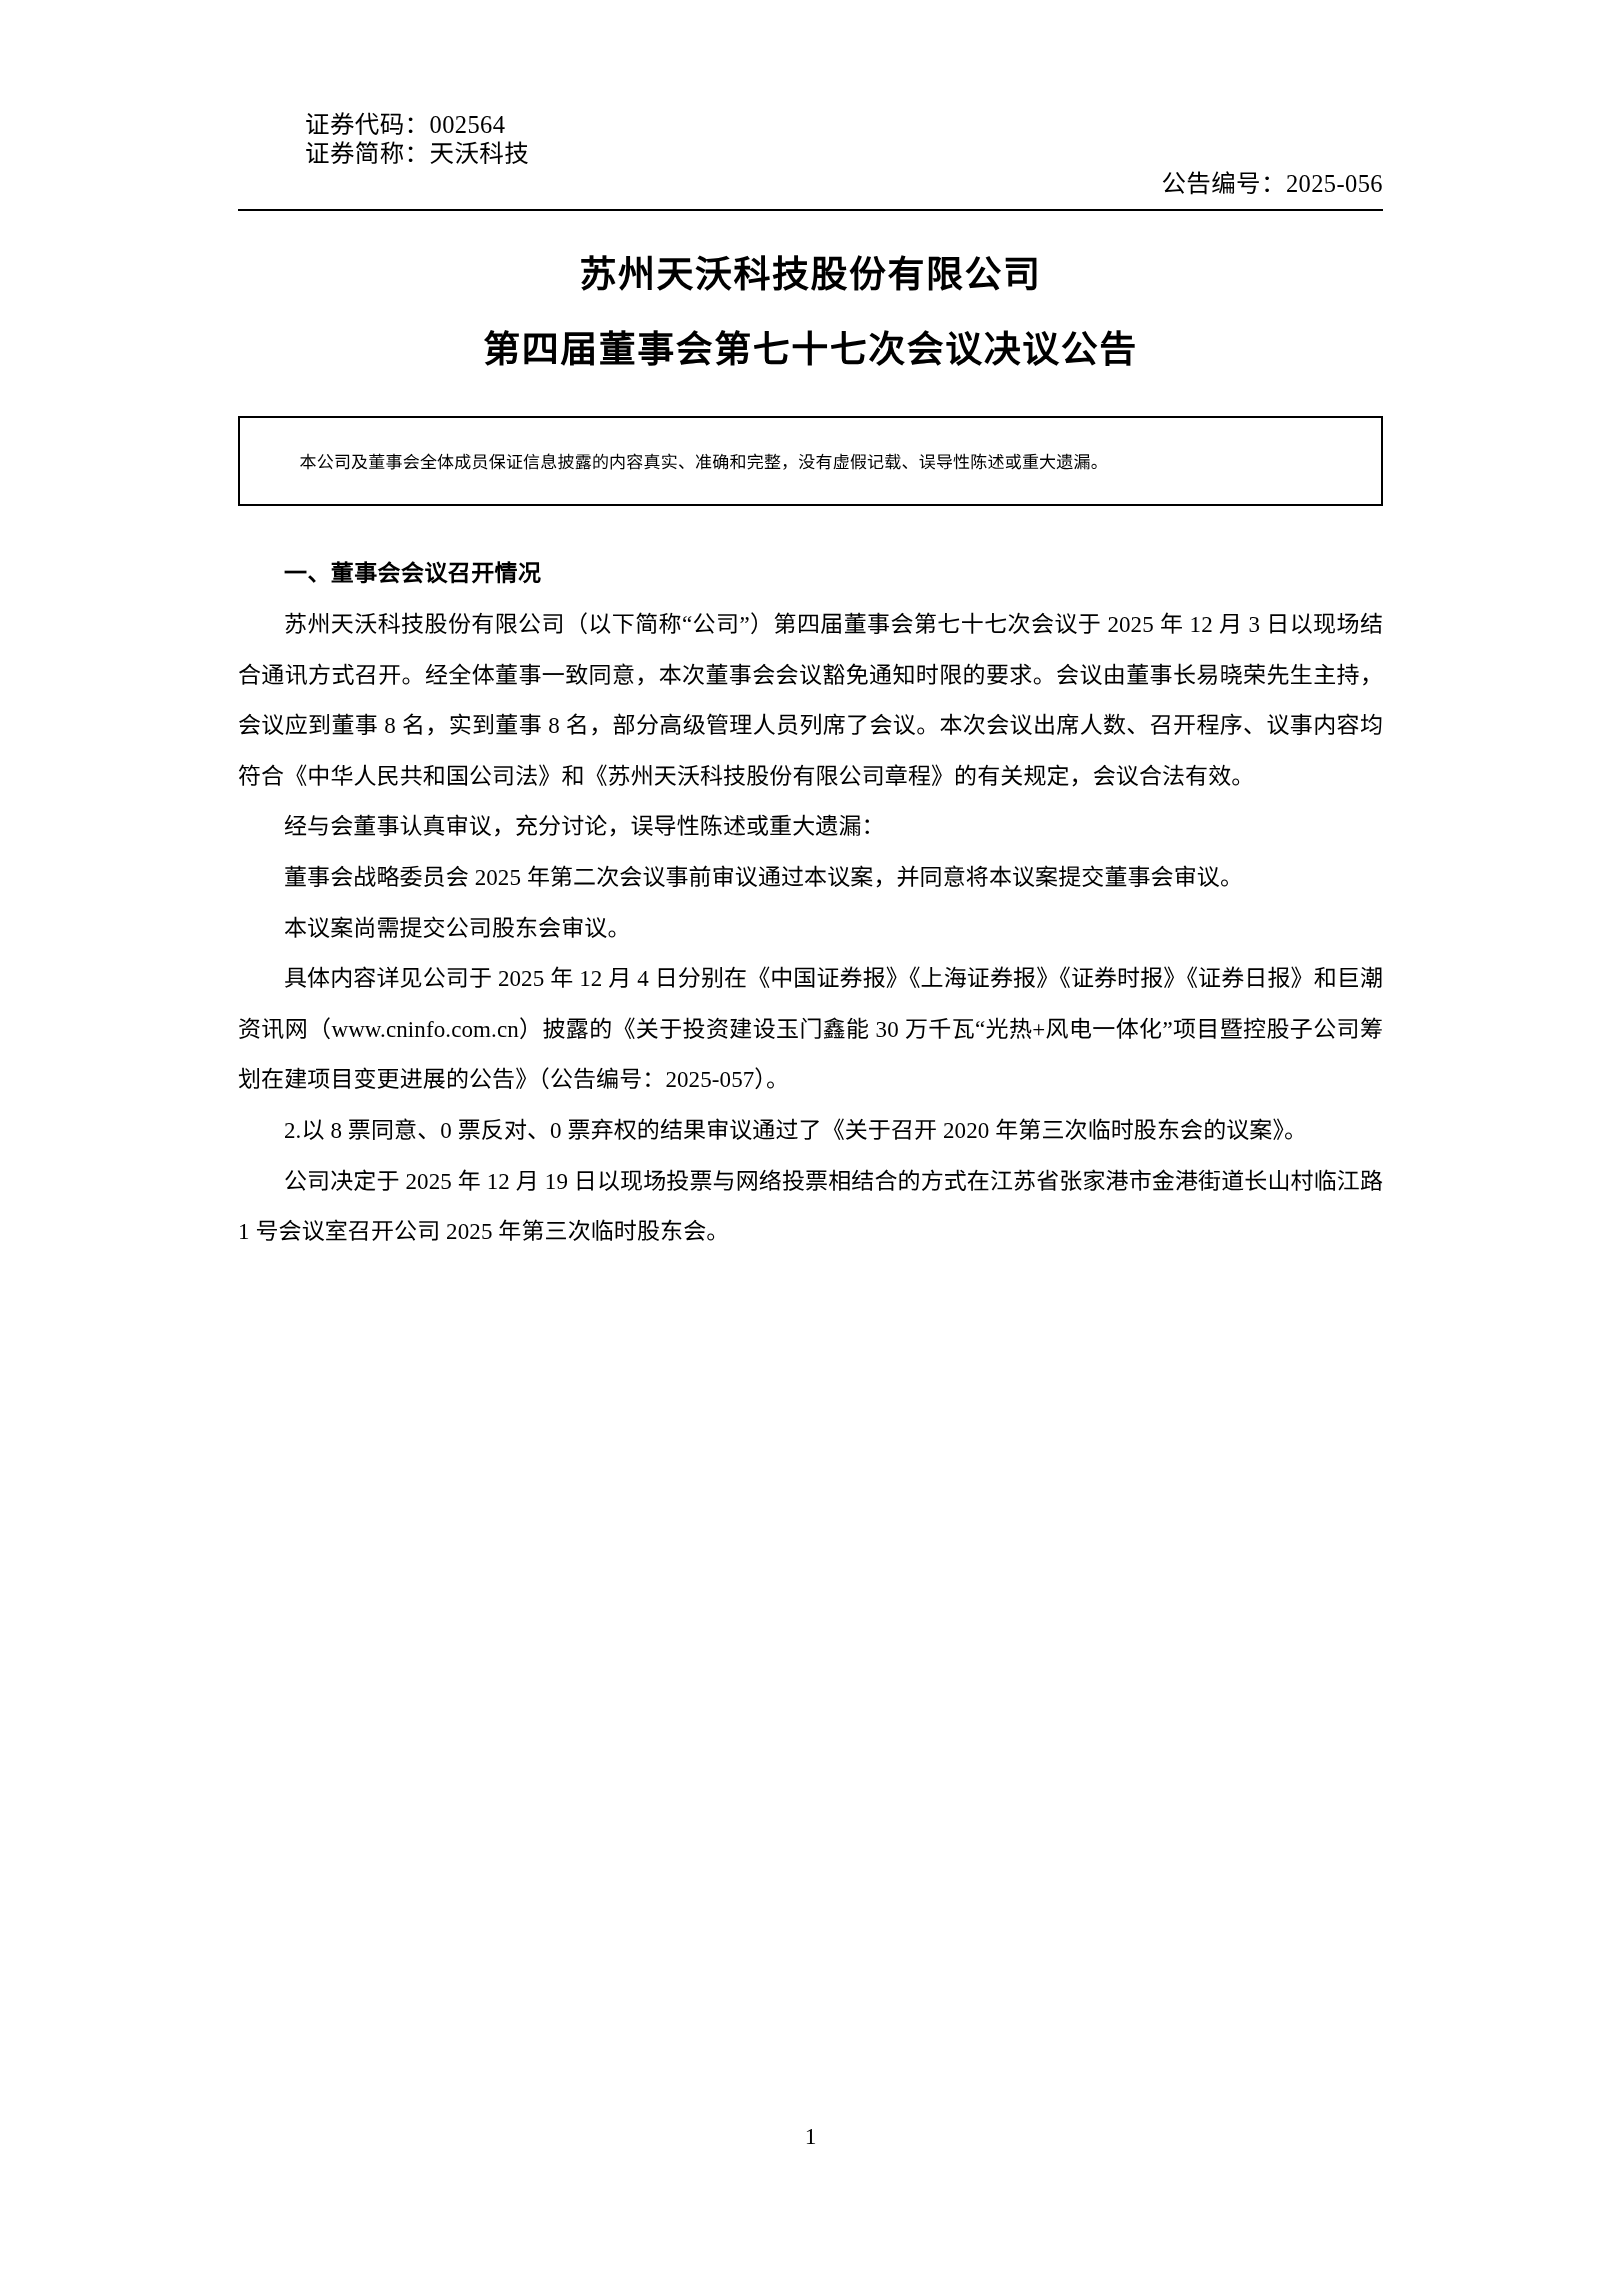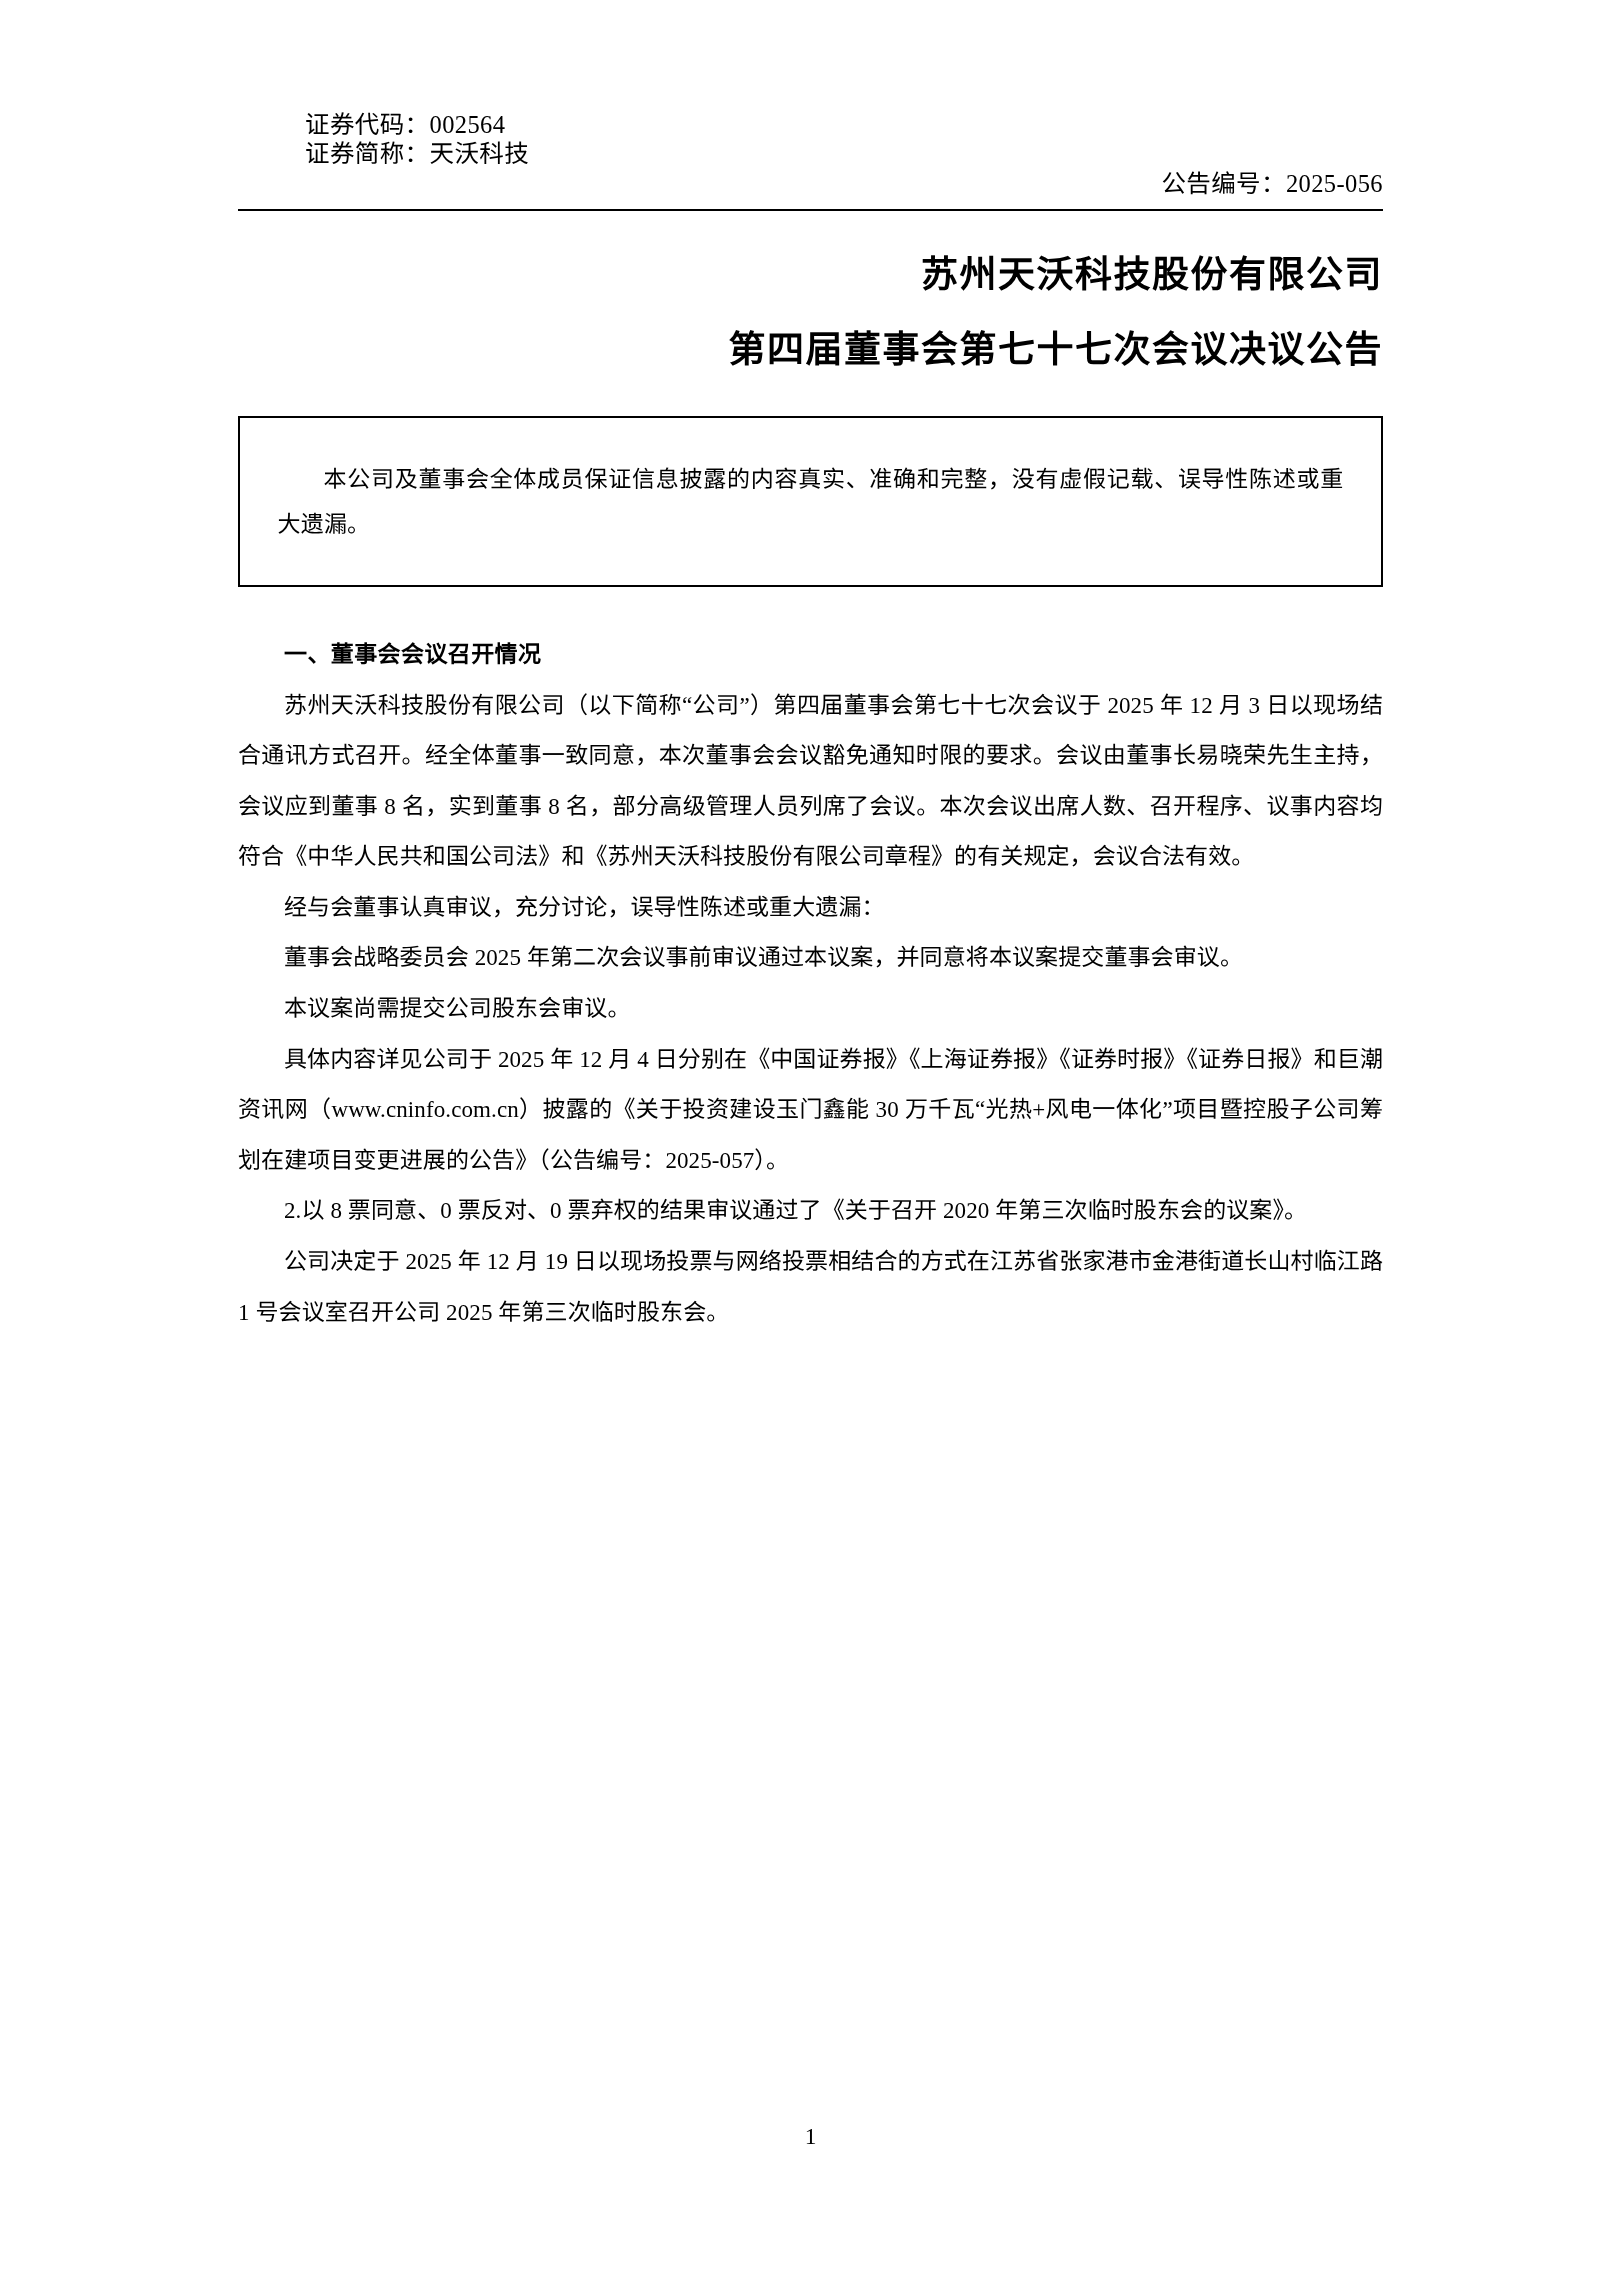--- a/index.html
+++ b/index.html
@@ -43,39 +43,39 @@
   .header-row .hdr-center { flex: 0 0 auto; margin-left: 67px; }
   .header-row .hdr-right  { flex: 0 0 auto; margin-left: auto; }
   .header-rule {
     margin-top: 10.8px;
     border-top: 2.9px solid #000000;
     width: 100%;
   }
 
   
   .doc-title {
-    text-align: right;
+    text-align: center;
     font-size: 37px;
     font-weight: bold;
     letter-spacing: 1.5px;
     line-height: 1.35;
   }
   .doc-title.line1 { margin-top: 39px; }
   .doc-title.line2 { margin-top: 25.5px; }
 
   
   .disclaimer {
     margin-top: 41px;
     border: 2.9px solid #000000;
     padding: 27.4px 25.5px 25.5px 25.5px;
     box-sizing: border-box;
   }
   .disclaimer p {
-    margin: 12px;
-    font-size: 23px;
+    margin: 0;
+    font-size: 17px;
     line-height: 1.95;
     text-align: justify;
     text-justify: inter-ideograph;
     text-indent: 2em;
     letter-spacing: 0.2px;
   }
 
   
   .body-block { margin-top: 43px; }
   .sec-heading {

